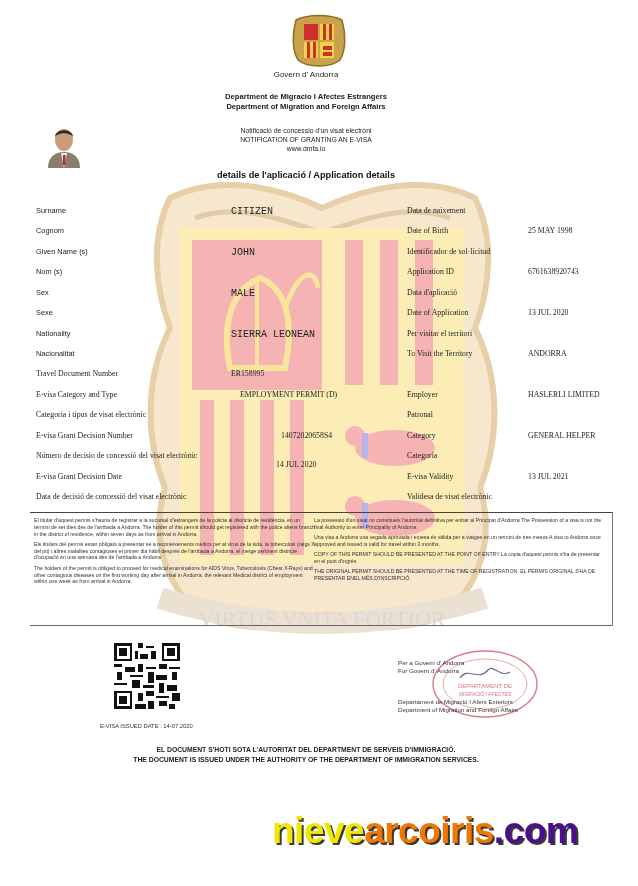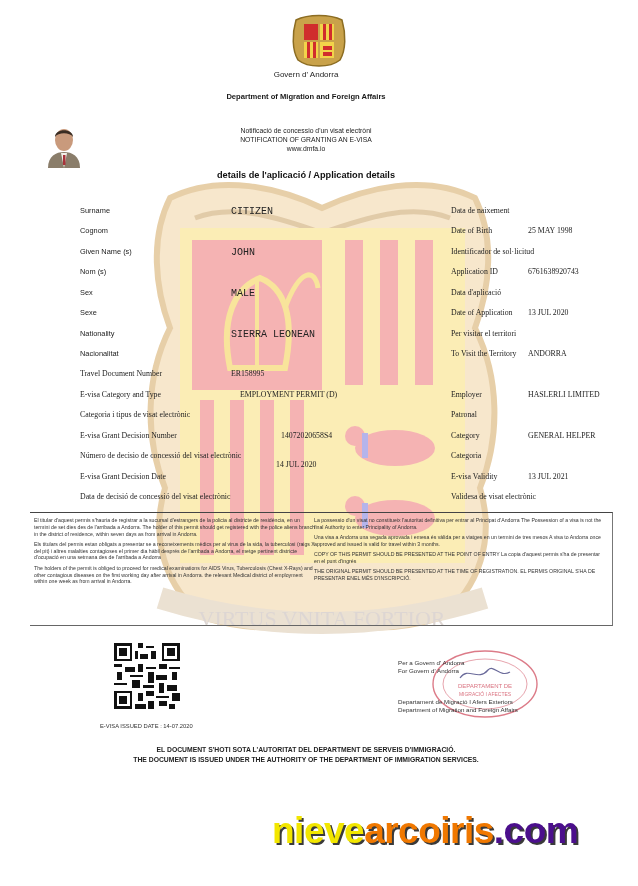--- a/index.html
+++ b/index.html
@@ -11,21 +11,21 @@
   
   .wm { position: absolute; left: 140px; top: 178px; width: 365px; height: 460px; z-index: 0; }
   .layer { position: relative; z-index: 2; }
   .center { position: absolute; left: 0; width: 612px; text-align: center; }
   .crest { left: 290px; top: 14px; width: 58px; height: 56px; }
   .gov { top: 70px; font-size: 8px; color: #222; }
   .dept { top: 92px; font-size: 7.6px; font-weight: bold; line-height: 10px; color: #1a1a1a; }
   .notif { top: 126px; font-size: 6.8px; line-height: 9px; color: #222; }
   .details-title { top: 170px; font-size: 9.2px; font-weight: bold; color: #111; }
   .photo { left: 46px; top: 120px; width: 36px; height: 48px; }
-  .lbl { font-size: 7.4px; color: #222; white-space: nowrap; margin-left: 44px; }
+  .lbl { font-size: 7.4px; color: #222; white-space: nowrap; }
   .lbl.serif { font-family: "Liberation Serif", serif; font-size: 7.8px; }
   .val { font-size: 10px; color: #222; white-space: nowrap; font-family: Liberation Mono, monospace; }
   .val.serif { font-family: "Liberation Serif", serif; font-size: 7.8px; }
   .notice-box {
     position: absolute; left: 30px; top: 512px; width: 582px; height: 112px;
     border-top: 1px solid #444; border-bottom: 1px solid #666; border-right: 1px solid #777;
   }
   .notice-col { position: absolute; font-size: 5.2px; line-height: 6.8px; color: #333; }
   .notice-col p { margin: 0 0 3.5px 0; }
   .qr { left: 114px; top: 643px; width: 66px; height: 66px; }
@@ -92,20 +92,21 @@
     <rect x="39" y="10" width="3" height="16" fill="#d02d2d"></rect>
     <rect x="14" y="28" width="14" height="16" fill="#f2d34a"></rect>
     <rect x="17" y="28" width="3" height="16" fill="#d02d2d"></rect>
     <rect x="23" y="28" width="3" height="16" fill="#d02d2d"></rect>
     <rect x="30" y="28" width="14" height="16" fill="#f2d34a"></rect>
     <rect x="33" y="32" width="9" height="4" fill="#d02d2d"></rect>
     <rect x="33" y="38" width="9" height="4" fill="#d02d2d"></rect>
   </svg>
   <div class="center gov">Govern d' Andorra</div>
   <div class="center dept">
+    <div>Department de Migracio I Afectes Estrangers</div>
     <div>Department of Migration and Foreign Affairs</div>
   </div>
   <div class="center notif">
     <div>Notificació de concessio d'un visat electròni</div>
     <div>NOTIFICATION OF GRANTING AN E-VISA</div>
     <div>www.dmfa.io</div>
   </div>
   <div class="center details-title">details de l'aplicació / Application details</div>
 
   <svg class="abs photo" viewBox="0 0 36 48">

